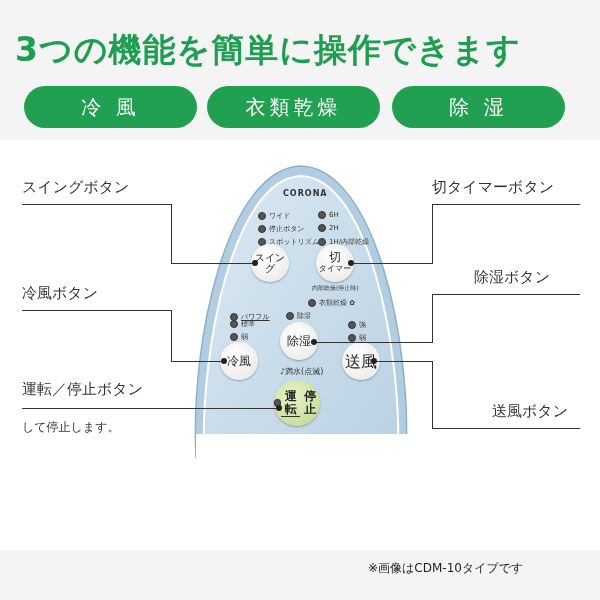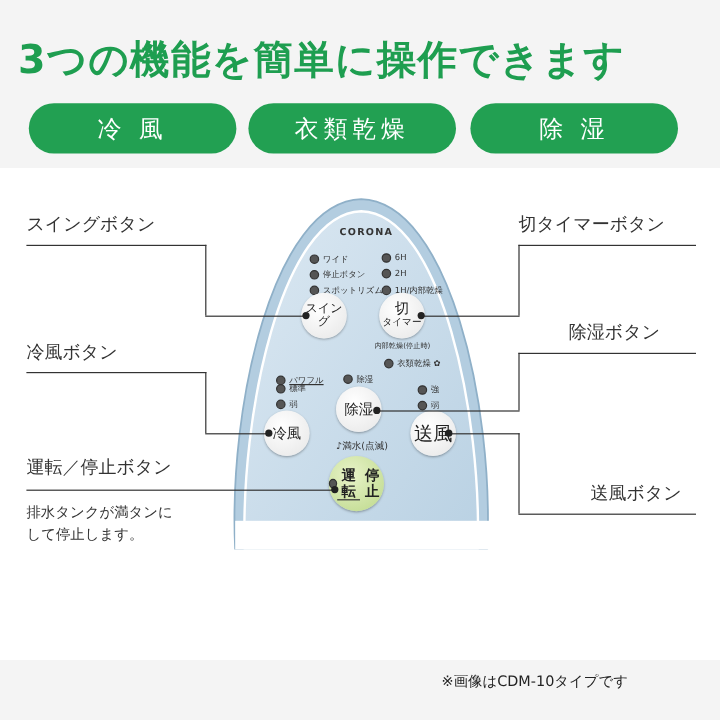--- a/index.html
+++ b/index.html
@@ -56,21 +56,21 @@
 <div class="ledrow" style="left:318px;top:224px;"><span class="led"></span><span>2H</span></div>
 <div class="ledrow" style="left:318px;top:237px;"><span class="led"></span><span>1H/内部乾燥</span></div>
 
 <div class="rbtn" style="left:251px;top:244px;">スイング</div>
 <div class="rbtn" style="left:316px;top:244px;flex-direction:column;">
     <span style="font-size:12px;">切</span>
     <span style="font-size:8px;">タイマー</span>
   </div>
 <div class="ledrow" style="left:312px;top:284px;font-size:6px;">内部乾燥(停止時)</div>
 
-<div class="ledrow" style="left:300px;top:298px;padding-left:20px;"><span class="led"></span><span>衣類乾燥</span> ✿</div>
+<div class="ledrow" style="left:288px;top:298px;padding-left:20px;"><span class="led"></span><span>衣類乾燥</span> ✿</div>
 <div class="ledrow" style="left:286px;top:311px;"><span class="led"></span><span>除湿</span></div>
 
 <div class="ledrow" style="left:230px;top:312px;text-decoration:underline;"><span class="led"></span><span>パワフル</span></div>
 <div class="ledrow" style="left:230px;top:319px;"><span class="led"></span><span>標準</span></div>
 <div class="ledrow" style="left:230px;top:332px;"><span class="led"></span><span>弱</span></div>
 
 <div class="ledrow" style="left:348px;top:320px;"><span class="led"></span><span>強</span></div>
 <div class="ledrow" style="left:348px;top:333px;"><span class="led"></span><span>弱</span></div>
 
 <div class="rbtn" style="left:280px;top:322px;font-size:12px;">除湿</div>
@@ -106,21 +106,20 @@
 <div class="line" style="left:22px;top:310px;width:150px;"></div>
 <div class="vline" style="left:171px;top:310px;height:51px;"></div>
 <div class="line" style="left:171px;top:361px;width:52px;"></div>
 <div class="dot" style="left:221px;top:358px;"></div>
 
 <div class="label" style="left:22px;top:380px;">運転／停止ボタン</div>
 <div class="line" style="left:22px;top:408px;width:256px;"></div>
 <div class="dot" style="left:276px;top:405px;"></div>
 
 <div class="desc">
-  <div>排水タンクが満タンに</div>
   <div>して停止します。</div>
 </div>
 
 <div class="label" style="left:492px;top:402px;">送風ボタン</div>
 <div class="line" style="left:432px;top:428px;width:148px;"></div>
 <div class="vline" style="left:432px;top:361px;height:67px;"></div>
 <div class="line" style="left:373px;top:361px;width:60px;"></div>
 <div class="dot" style="left:371px;top:358px;"></div>
 
 <div class="note">※画像はCDM-10タイプです</div>

